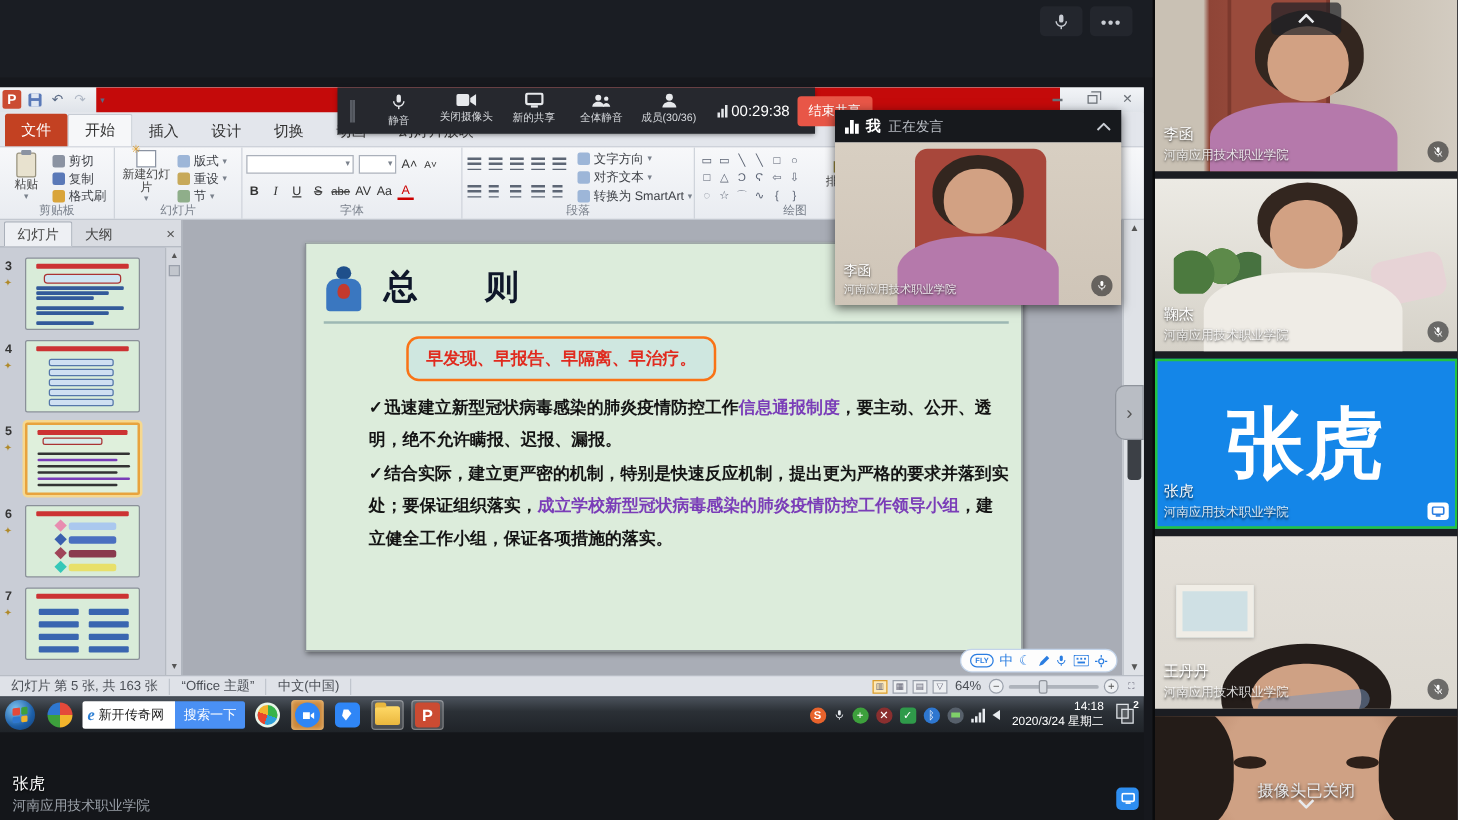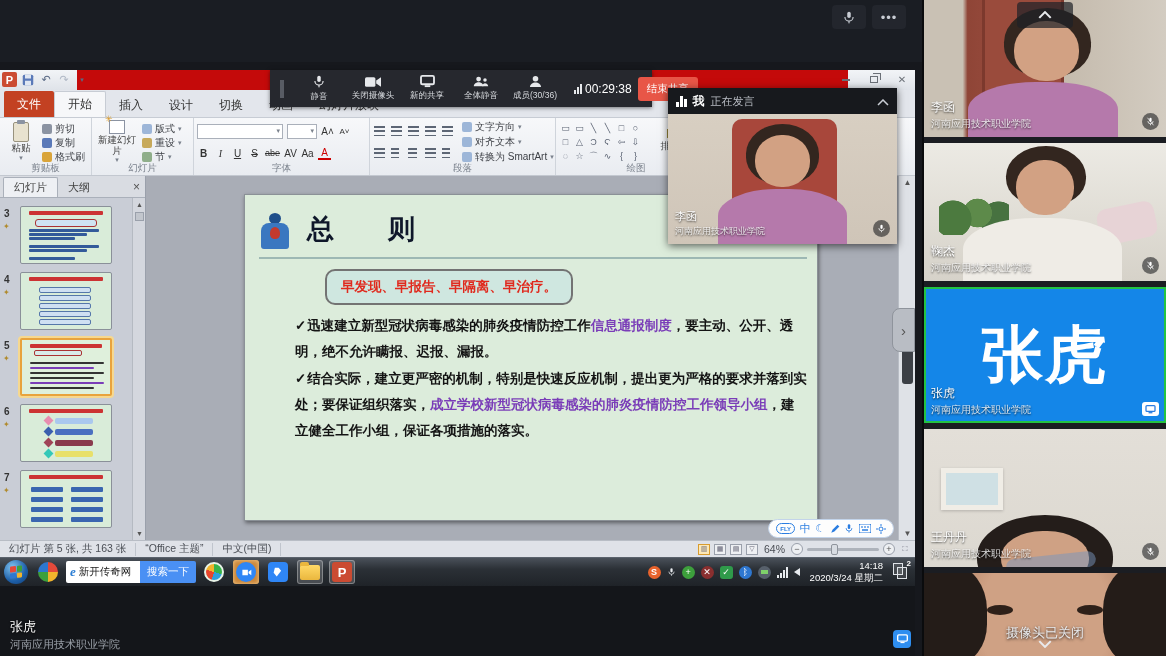--- a/index.html
+++ b/index.html
@@ -89,21 +89,21 @@
 
   
   #editor { position:absolute; left:146px; top:106px; width:752px; height:364px; background:#a9adb6; }
   #slide { position:absolute; left:98px; top:18px; width:574px; height:327px; background:#dcecdb; box-shadow:1px 2px 4px rgba(0,0,0,.45); border:1px solid #8b9197; }
   #sl-icon { position:absolute; left:16px; top:18px; width:30px; height:36px; }
   #sl-icon .hd { position:absolute; left:8px; top:0; width:12px; height:11px; border-radius:50%; background:#1f4f8b; }
   #sl-icon .bd { position:absolute; left:0; top:10px; width:28px; height:26px; border-radius:8px 8px 3px 3px; background:#3a77c0; }
   #sl-icon .lg { position:absolute; left:9px; top:14px; width:10px; height:12px; border-radius:50% 50% 40% 40%; background:#c33a2e; }
   #sl-title { position:absolute; left:62px; top:16px; font-size:27px; font-weight:bold; color:#0f172a; font-family:"Liberation Serif","DejaVu Serif",serif; }
   #sl-rule { position:absolute; left:14px; top:62px; width:548px; height:2px; background:#9db8b4; }
-  #sl-keybox { position:absolute; left:80px; top:74px; padding:7px 14px; border:2px solid #737373; border-radius:10px; background:#cfe7e0; color:#e02a1e; font-weight:bold; font-size:13.5px; }
+  #sl-keybox { position:absolute; left:80px; top:74px; padding:7px 14px; border:2px solid #f97316; border-radius:10px; background:#cfe7e0; color:#e02a1e; font-weight:bold; font-size:13.5px; }
   #sl-body { position:absolute; left:50px; top:118px; width:512px; font-size:13.5px; font-weight:bold; color:#141414; line-height:1.95; font-family:"Liberation Serif","DejaVu Serif",serif; }
   .seg-p { color:#7a3db8; }
   .seg-k { color:#141414; }
   .blt { text-indent:0; }
   .chk { margin-right:1px; }
 
   #ed-scroll { position:absolute; left:898px; top:106px; width:17px; height:364px; background:#dfe2e7; border-left:1px solid #b8bdc5; }
   #ed-scroll .sa { position:absolute; left:3px; width:11px; height:11px; font-size:8px; color:#555; text-align:center; line-height:11px; }
   #ed-thumb { position:absolute; left:3px; top:148px; width:11px; height:60px; background:#3c4046; border-radius:3px; }
   #next-btn { position:absolute; left:892px; top:238px; width:23px; height:44px; background:#b9bdc4; border:1px solid #8f949c; border-radius:8px 0 0 8px; color:#555; font-size:15px; display:flex; align-items:center; justify-content:center; cursor:pointer; }
@@ -717,21 +717,21 @@
       <div class="stg-share">
           <svg width="11" height="10" viewBox="0 0 16 14">
             <rect x="1" y="1" width="14" height="9" rx="1.5" fill="none" stroke="#fff" stroke-width="2"></rect>
             <rect x="5" y="11" width="6" height="2" fill="#fff"></rect>
           </svg>
         </div>
     </div>
 
     <div id="meetbar">
       <span class="grip"></span>
-      <div id="meet-btns" style="display:flex;align-items:center">
+      <div id="meet-btns" style="display:flex;align-items:flex-start">
           <div class="mbtn">
             <span class="icn">
               <svg width="14" height="15" viewBox="0 0 24 24" fill="#e6e8eb">
                 <rect x="9" y="2" width="6" height="11" rx="3"></rect>
                 <path d="M5 11a7 7 0 0 0 14 0" fill="none" stroke="#e6e8eb" stroke-width="2"></path>
                 <rect x="11" y="18" width="2" height="4"></rect>
               </svg>
             </span>
             <span class="lb">静音</span>
           </div>

